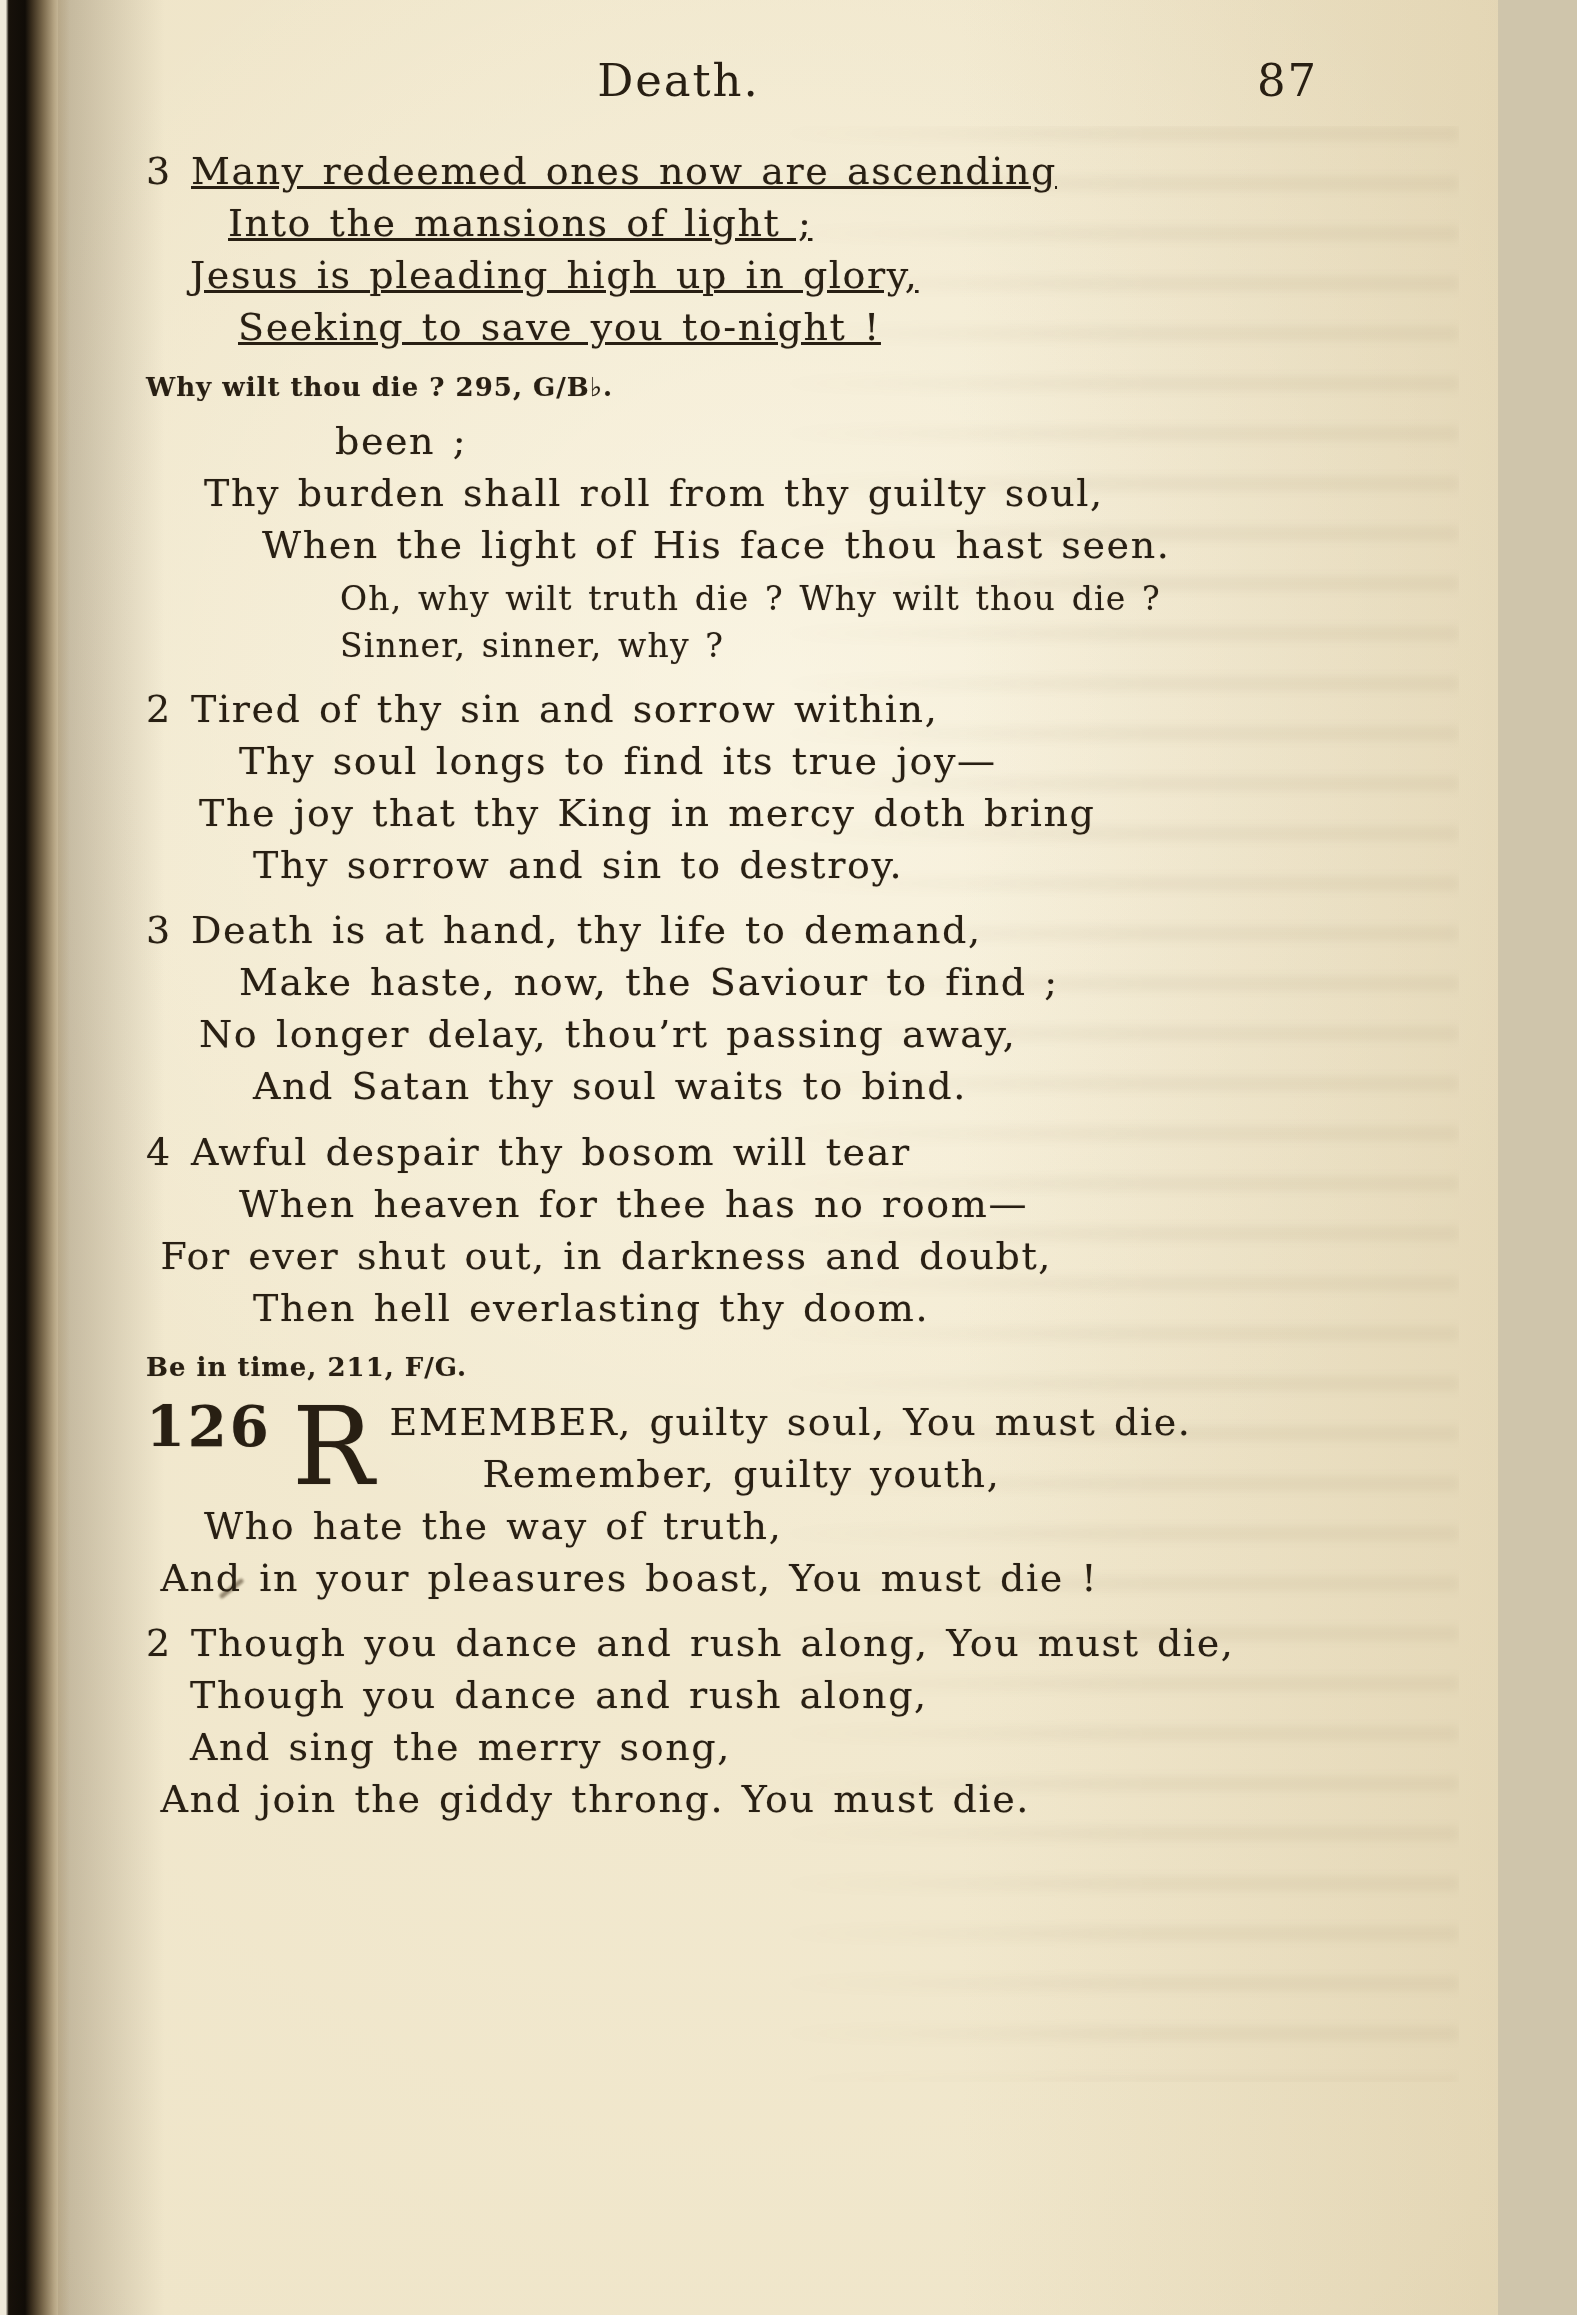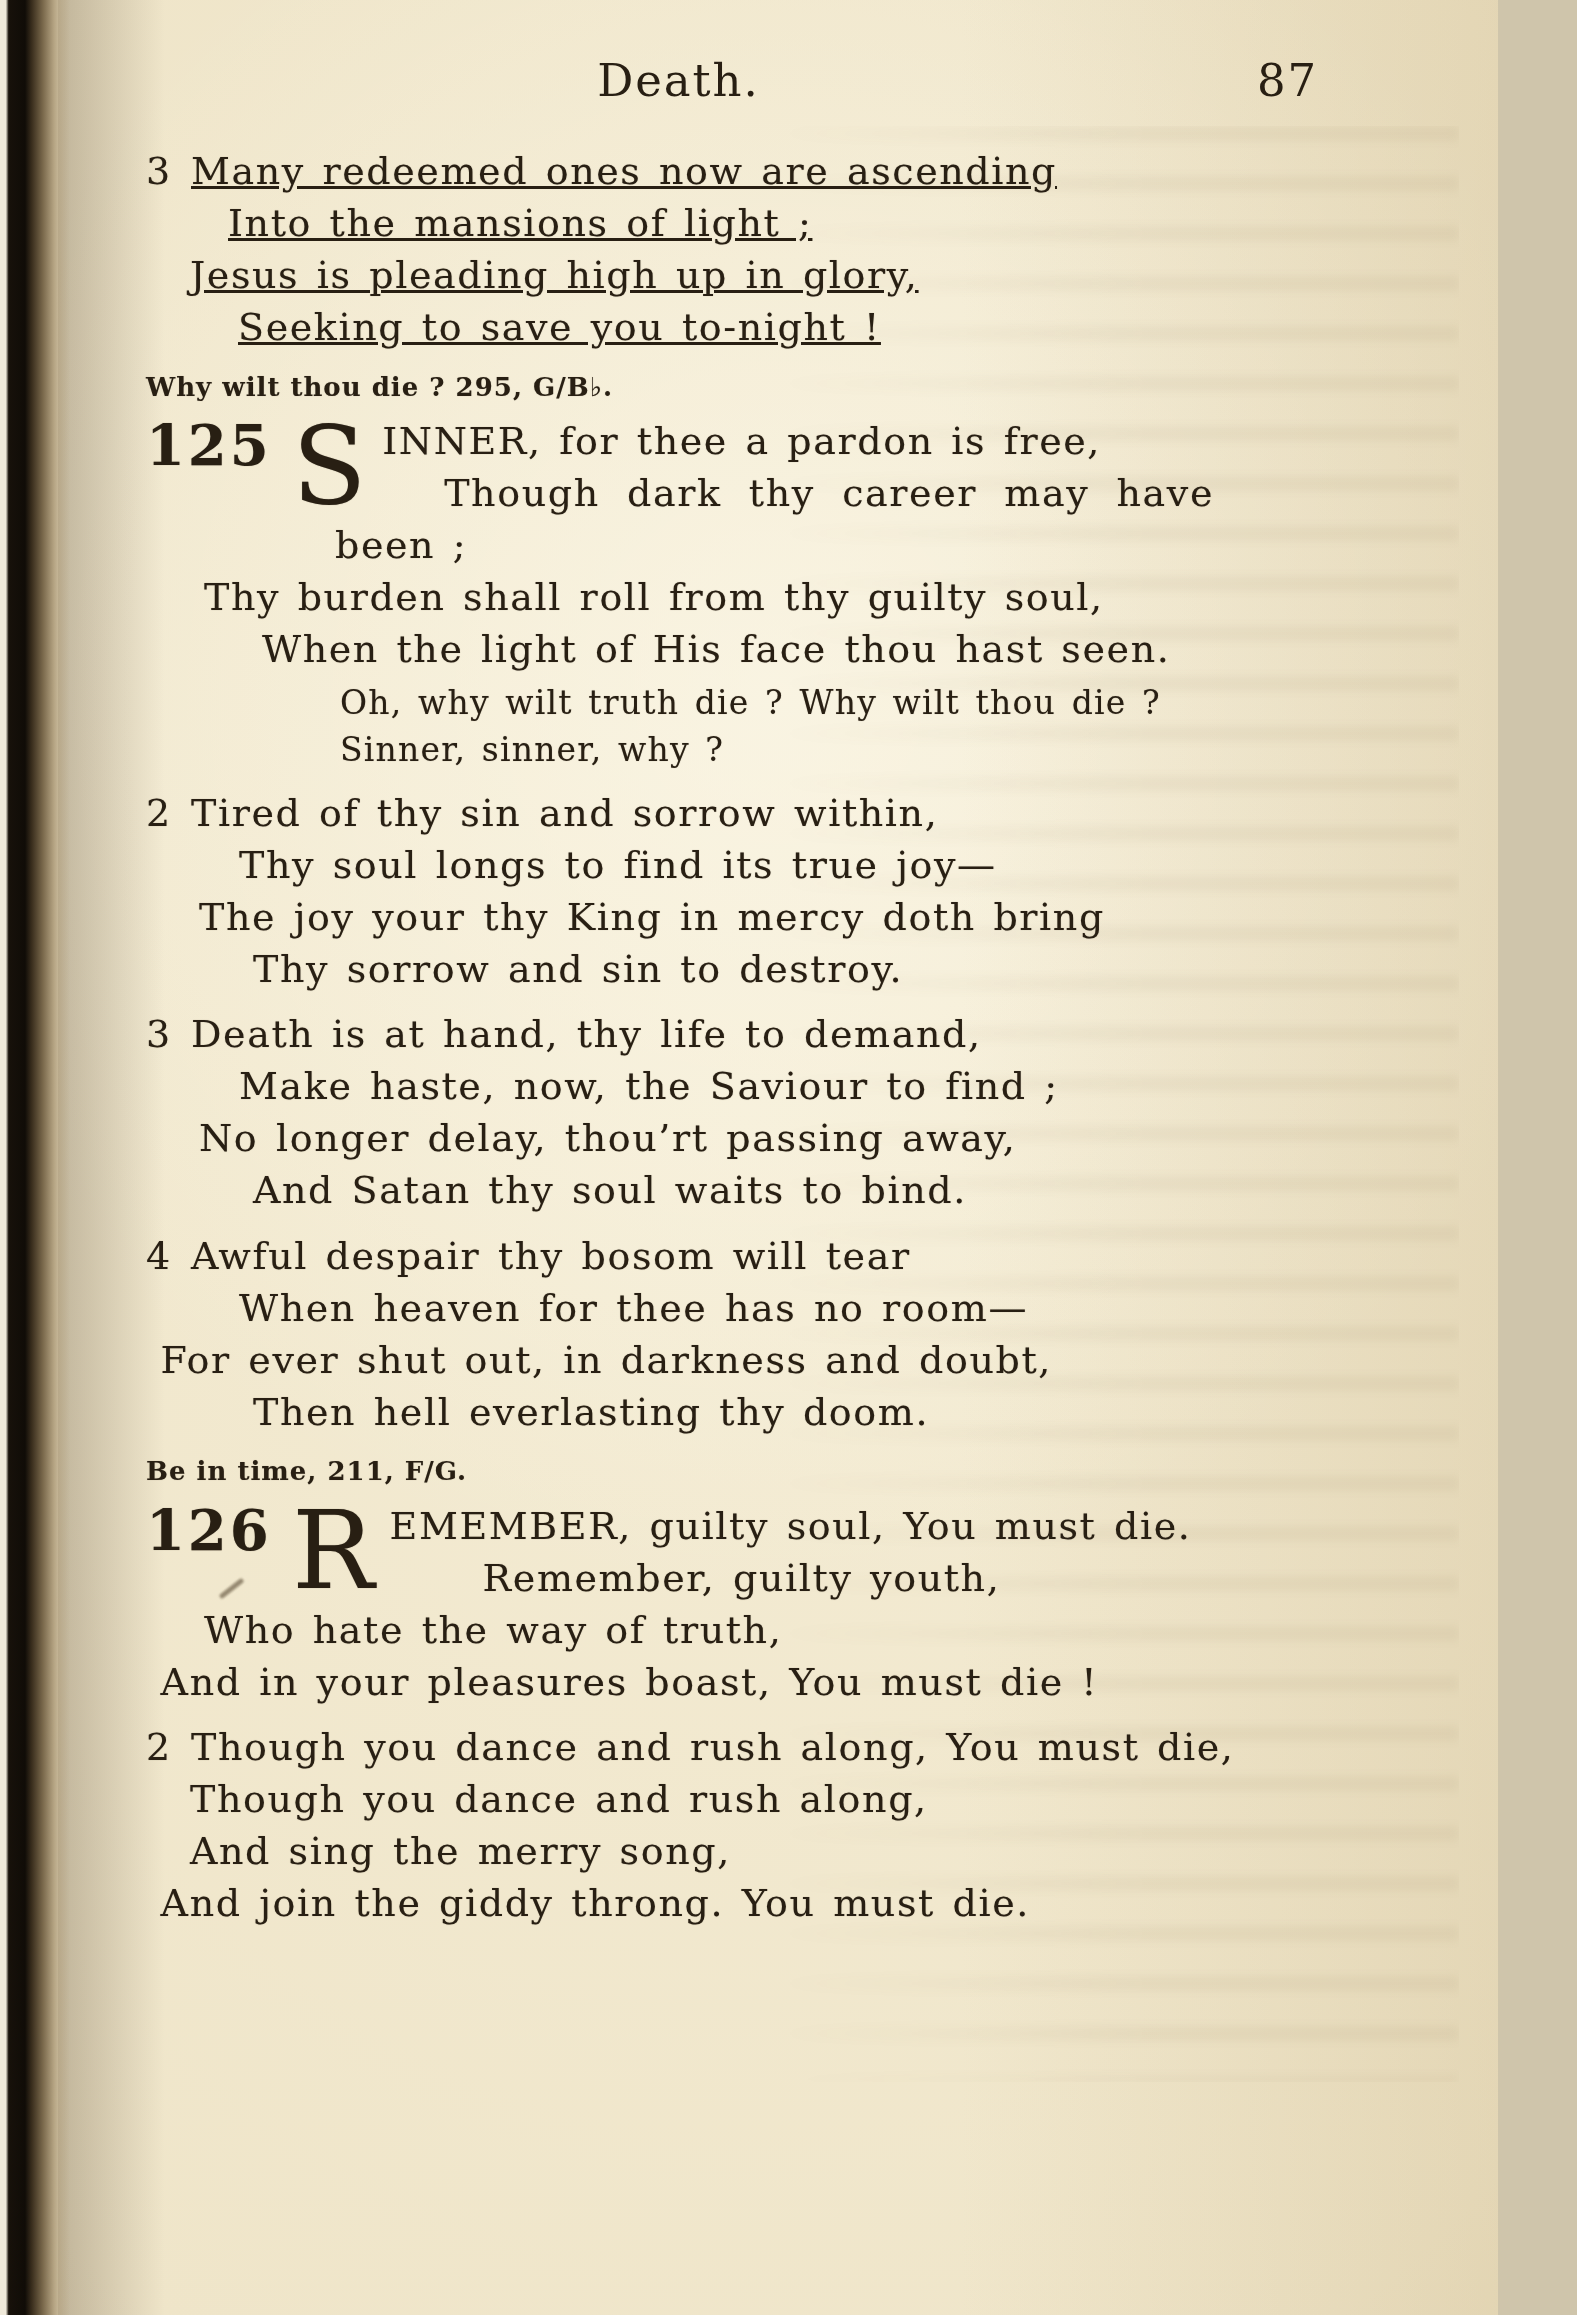--- a/index.html
+++ b/index.html
@@ -131,41 +131,33 @@
 
     <section class="stanza" style="margin-top:0;text-decoration:underline;">
       <div class="line"><span class="snum">3</span><span>Many redeemed ones now are ascending</span></div>
       <div class="line in85">Into the mansions of light ;</div>
       <div class="line in45">Jesus is pleading high up in glory,</div>
       <div class="line in95">Seeking to save you to-night !</div>
     </section>
 
     <div class="tune">Why wilt thou die ? 295, G/B♭.</div>
 
-    <div class="opening">
-      <div class="hymn-no">125</div>
-      <div class="dropcap">S</div>
-      <div class="open-lines">
-        <div class="line">INNER, for thee a pardon is free,</div>
-        <div class="line l2 just">Though dark thy career may have</div>
-      </div>
-    </div>
     <div class="line in195">been ;</div>
     <div class="line in60">Thy burden shall roll from thy guilty soul,</div>
     <div class="line in120">When the light of His face thou hast seen.</div>
 
     <div class="chorus">
       <div class="line">Oh, why wilt truth die ? Why wilt thou die ?</div>
       <div class="line">Sinner, sinner, why ?</div>
     </div>
 
     <section class="stanza">
       <div class="line"><span class="snum">2</span><span>Tired of thy sin and sorrow within,</span></div>
       <div class="line in100">Thy soul longs to find its true joy—</div>
-      <div class="line in55">The joy your thy King in mercy doth bring</div>
+      <div class="line in55">The joy that thy King in mercy doth bring</div>
       <div class="line in110">Thy sorrow and sin to destroy.</div>
     </section>
 
     <section class="stanza">
       <div class="line"><span class="snum">3</span><span>Death is at hand, thy life to demand,</span></div>
       <div class="line in100">Make haste, now, the Saviour to find ;</div>
       <div class="line in55">No longer delay, thou’rt passing away,</div>
       <div class="line in110">And Satan thy soul waits to bind.</div>
     </section>
 

